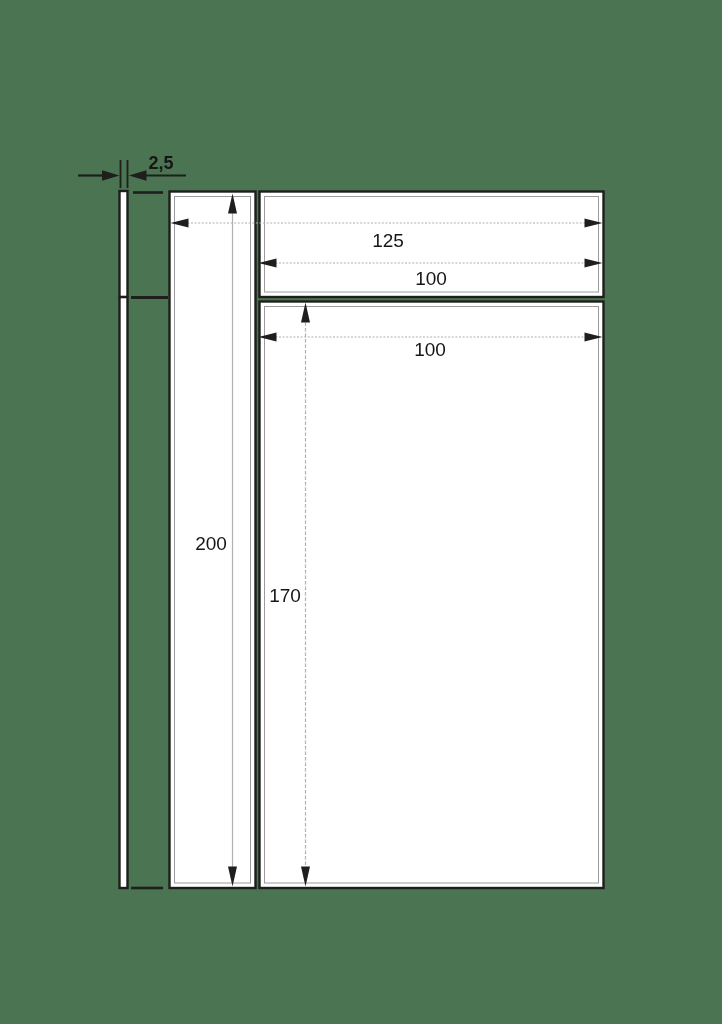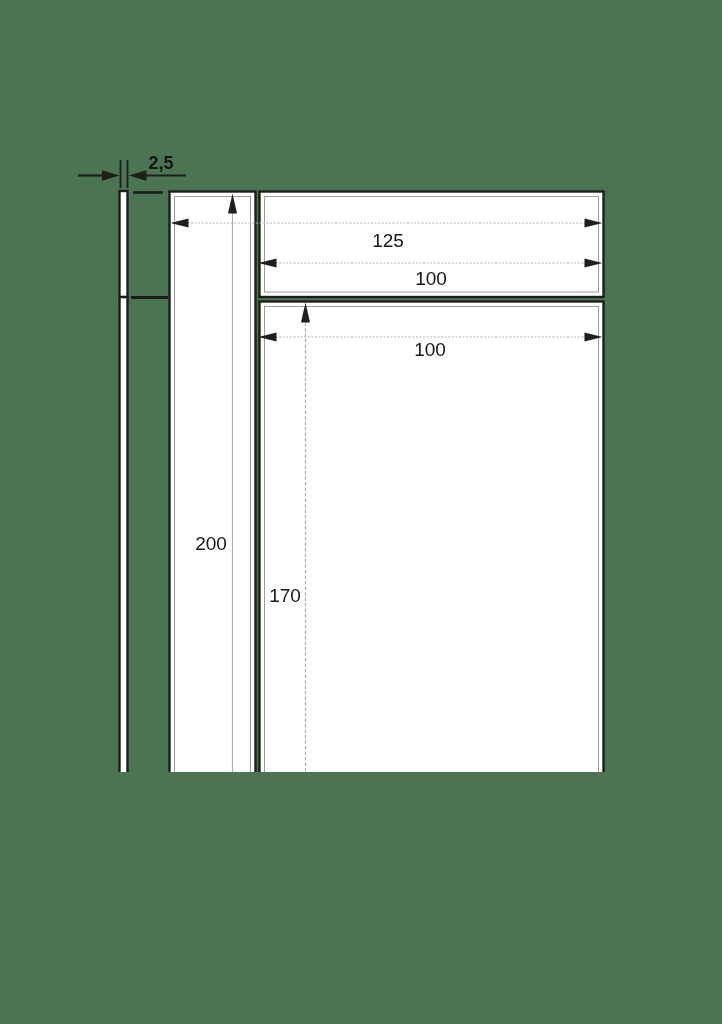--- a/index.html
+++ b/index.html
@@ -3,21 +3,21 @@
 <meta charset="utf-8">
 <style>
   html, body {
     margin: 0;
     padding: 0;
     background: #4b7452;
   }
   .stage {
     position: relative;
     width: 722px;
-    height: 772px;
+    height: 1024px;
     overflow: hidden;
   }
   svg { display: block; }
 
   .outerbox { fill: #ffffff; stroke: #1e1e1c; stroke-width: 2.4; }
   .innerline { fill: none; stroke: #9c9c9c; stroke-width: 1; }
   .blk  { stroke: #1e1e1c; fill: none; }
   .w22  { stroke-width: 2.2; }
   .w25  { stroke-width: 2.6; }
   .w30  { stroke-width: 3; }

